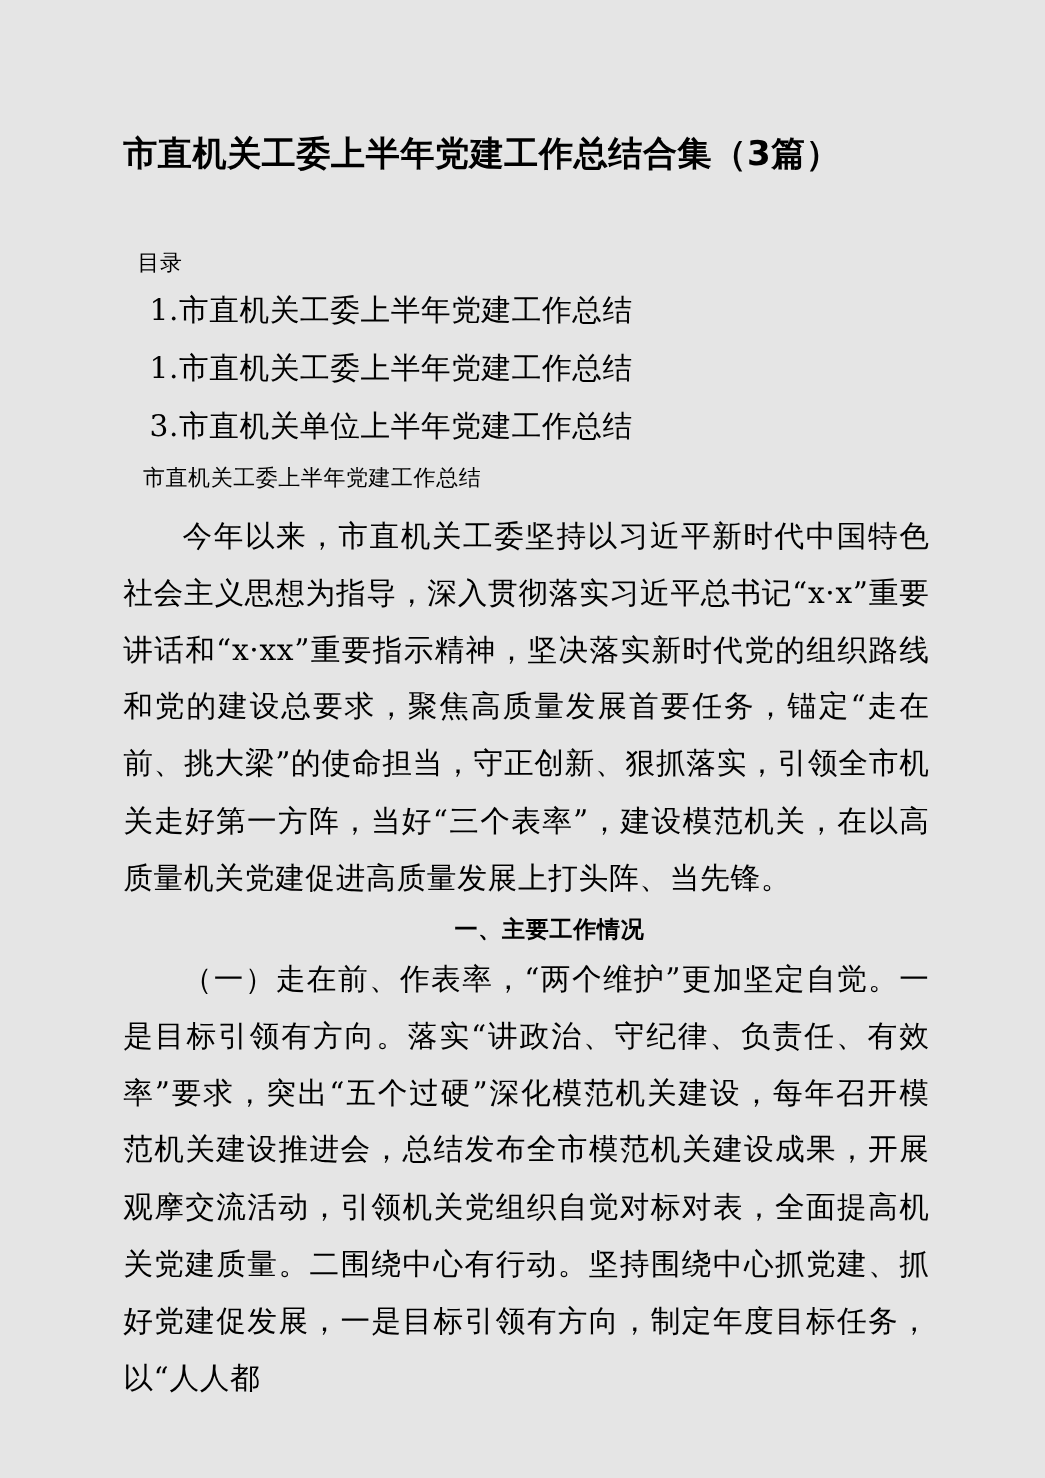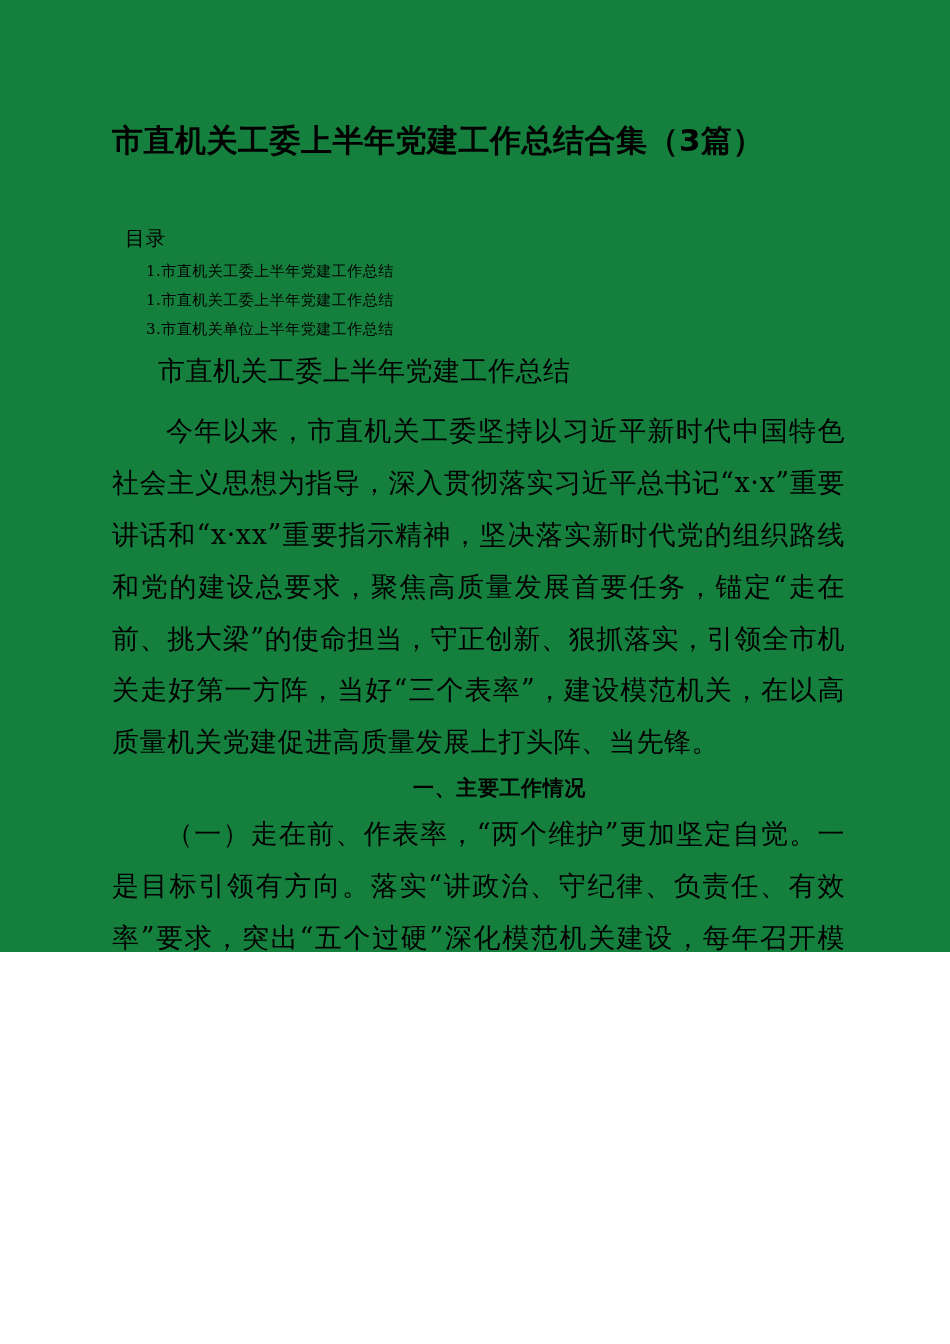--- a/index.html
+++ b/index.html
@@ -2,22 +2,22 @@
 <html><head>
 <meta charset="utf-8">
 <style>
   html, body {
     margin: 0;
     padding: 0;
     background: #ffffff;
   }
   .page {
     width: 950px;
-    height: 952px;
-    background: #15803d;
+    height: 1344px;
+    background: #e5e5e5;
     position: relative;
     box-sizing: border-box;
     padding: 118px 105px 40px 112px;
     font-family: "DejaVu Serif", "Liberation Serif", serif;
     color: #000000;
     overflow: hidden;
   }
   .doc-title {
     font-family: "DejaVu Sans", "Liberation Sans", sans-serif;
     font-weight: bold;
@@ -31,29 +31,29 @@
   .toc {
     margin-top: 56px;
   }
   .toc-heading {
     font-size: 20px;
     line-height: 1.9;
     margin-left: 13px;
     letter-spacing: 0.5px;
   }
   .toc-item {
-    font-size: 15px;
+    font-size: 27px;
     line-height: 1.95;
-    margin-left: 34px;
+    margin-left: 24px;
     letter-spacing: 0.5px;
   }
   .section-head {
-    font-size: 27px;
+    font-size: 20px;
     line-height: 1.95;
-    margin-left: 46px;
+    margin-left: 18px;
     letter-spacing: 0.5px;
   }
   .body-para {
     font-size: 27px;
     line-height: 1.92;
     text-align: justify;
     text-align-last: left;
     text-indent: 2em;
     letter-spacing: 0.6px;
     margin: 0;

